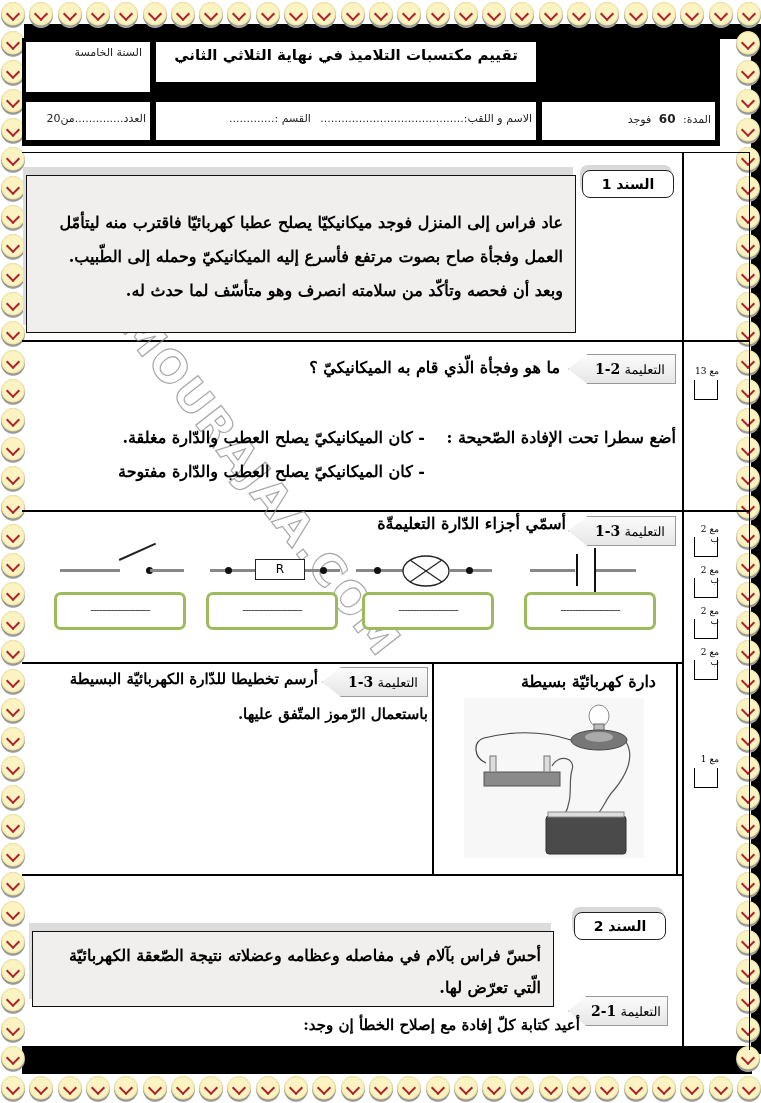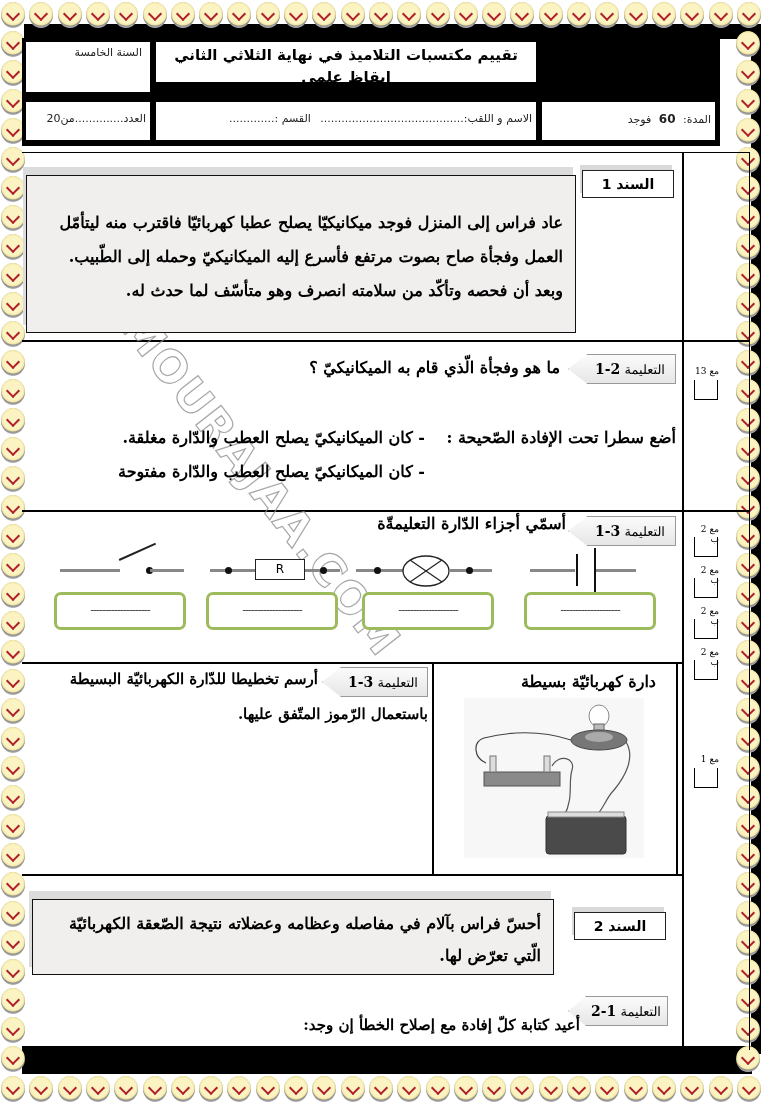--- a/index.html
+++ b/index.html
@@ -28,21 +28,21 @@
     .title { text-align: center; font-weight: bold; font-size: 17px; line-height: 22px; padding-top: 6px; }
 
     
     .body-frame { position: absolute; left: 22px; top: 152px; width: 728px; height: 898px; border: 1.5px solid #000; border-bottom: none; border-left: none; }
     .vline { position: absolute; left: 682px; top: 152px; width: 1.5px; height: 895px; background: #000; }
     .hline { position: absolute; left: 22px; height: 1.5px; background: #000; }
 
     .rtl { direction: rtl; text-align: right; font-family: "DejaVu Serif", serif; font-weight: bold; }
 
     .sanad-tag {
-      position: absolute; width: 92px; height: 28px; border: 1.5px solid #222; border-radius: 0;
+      position: absolute; width: 92px; height: 28px; border: 1.5px solid #222; border-radius: 8px;
       background: #fff; box-shadow: -2px -5px 0 #d9d9d9; font-size: 14px; font-weight: bold;
       text-align: center; line-height: 26px; direction: rtl;
     }
     .sanad-box {
       position: absolute; background: #f1efee; border: 1.5px solid #111;
       box-shadow: -3px -8px 0 #dcdcdc;
     }
     .tal-tag {
       position: absolute; height: 30px; background: linear-gradient(#fbfbfb, #e6e6e6);
       border: 1px solid #999; box-shadow: 2px 2px 2px #aaa; font-size: 13px;
@@ -200,21 +200,20 @@
     <div class="dot" style="left: 736px; top: 988px;"></div>
     <div class="dot" style="left: 1px; top: 1017px;"></div>
     <div class="dot" style="left: 736px; top: 1017px;"></div>
     <div class="dot" style="left: 1px; top: 1046px;"></div>
     <div class="dot" style="left: 736px; top: 1046px;"></div>
   </div>
 
 <div class="hdr">
   <div class="hcell" style="left:134px; top:4px; width:380px; height:40px;">
     <div class="title" style="font-size:15px; padding-top:2px;">تقييم مكتسبات التلاميذ في نهاية الثلاثي الثاني</div>
-    <div class="title" style="font-size:15px; padding-top:0;">إيقاظ علمي</div>
   </div>
   <div class="hcell small" style="left:4px; top:4px; width:124px; height:50px; direction:rtl; text-align:right; padding:4px 8px;">
     <span>السنة الخامسة</span>
   </div>
 
   <div class="hcell small" style="left:520px; top:64px; width:173px; height:38px; direction:rtl; text-align:right; padding:10px 4px;">
     <span>المدة:</span>
     <b style="margin:0 4px; font-size:12px;">60</b>
     <span>فوجد</span>
   </div>
@@ -321,21 +320,21 @@
 
   <rect x="20" y="74" width="76" height="14" fill="#8a8a8a" stroke="#555"></rect>
   <rect x="26" y="58" width="6" height="16" fill="#ddd" stroke="#777"></rect>
   <rect x="80" y="58" width="6" height="16" fill="#ddd" stroke="#777"></rect>
 
   <rect x="82" y="118" width="80" height="38" rx="3" fill="#4a4a4a" stroke="#333"></rect>
   <rect x="84" y="114" width="76" height="5" fill="#ddd" stroke="#888"></rect>
 </svg>
 
 <div class="sanad-tag" style="left:574px; top:912px;text-align:center;">السند 2</div>
-<div class="sanad-box rtl" style="left:32px; top:899px; width:522px; height:76px; padding:8px 12px 6px 20px; font-size:16px; line-height:32px;">
+<div class="sanad-box rtl" style="left:32px; top:931px; width:522px; height:76px; padding:8px 12px 6px 20px; font-size:16px; line-height:32px;">
   <span>أحسّ فراس بآلام في مفاصله وعظامه وعضلاته نتيجة الصّعقة الكهربائيّة الّتي تعرّض لها.</span>
 </div>
 
 <div class="tal-tag" style="left:568px; top:996px; width:100px;">
   <span>التعليمة</span>
   <b>1-2</b>
 </div>
 <div class="rtl" style="position:absolute; left:200px; top:1016px; width:380px; font-size:15px;">أعيد كتابة كلّ إفادة مع إصلاح الخطأ إن وجد:</div>
 
 <div class="margin-score" style="top:366px;">مع 13</div>

